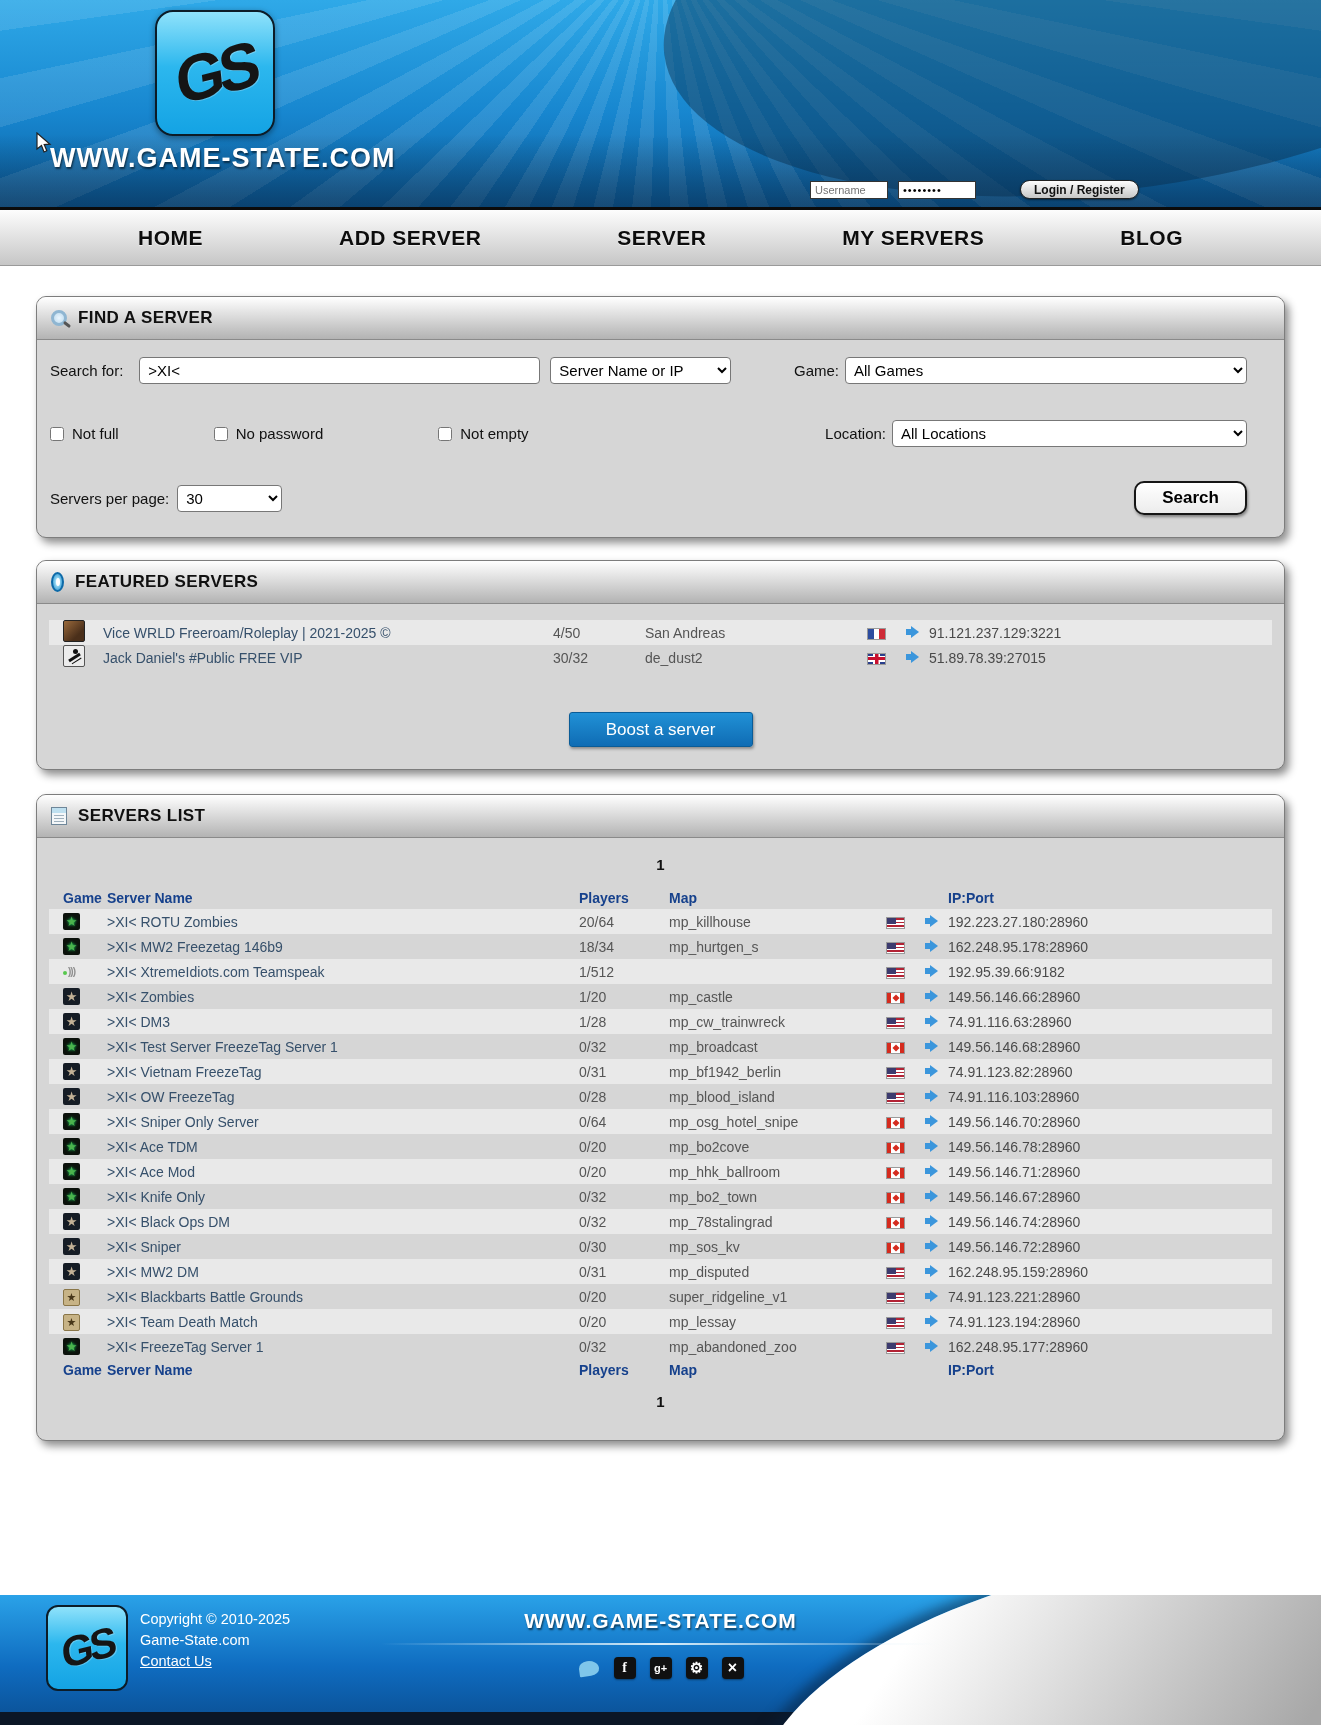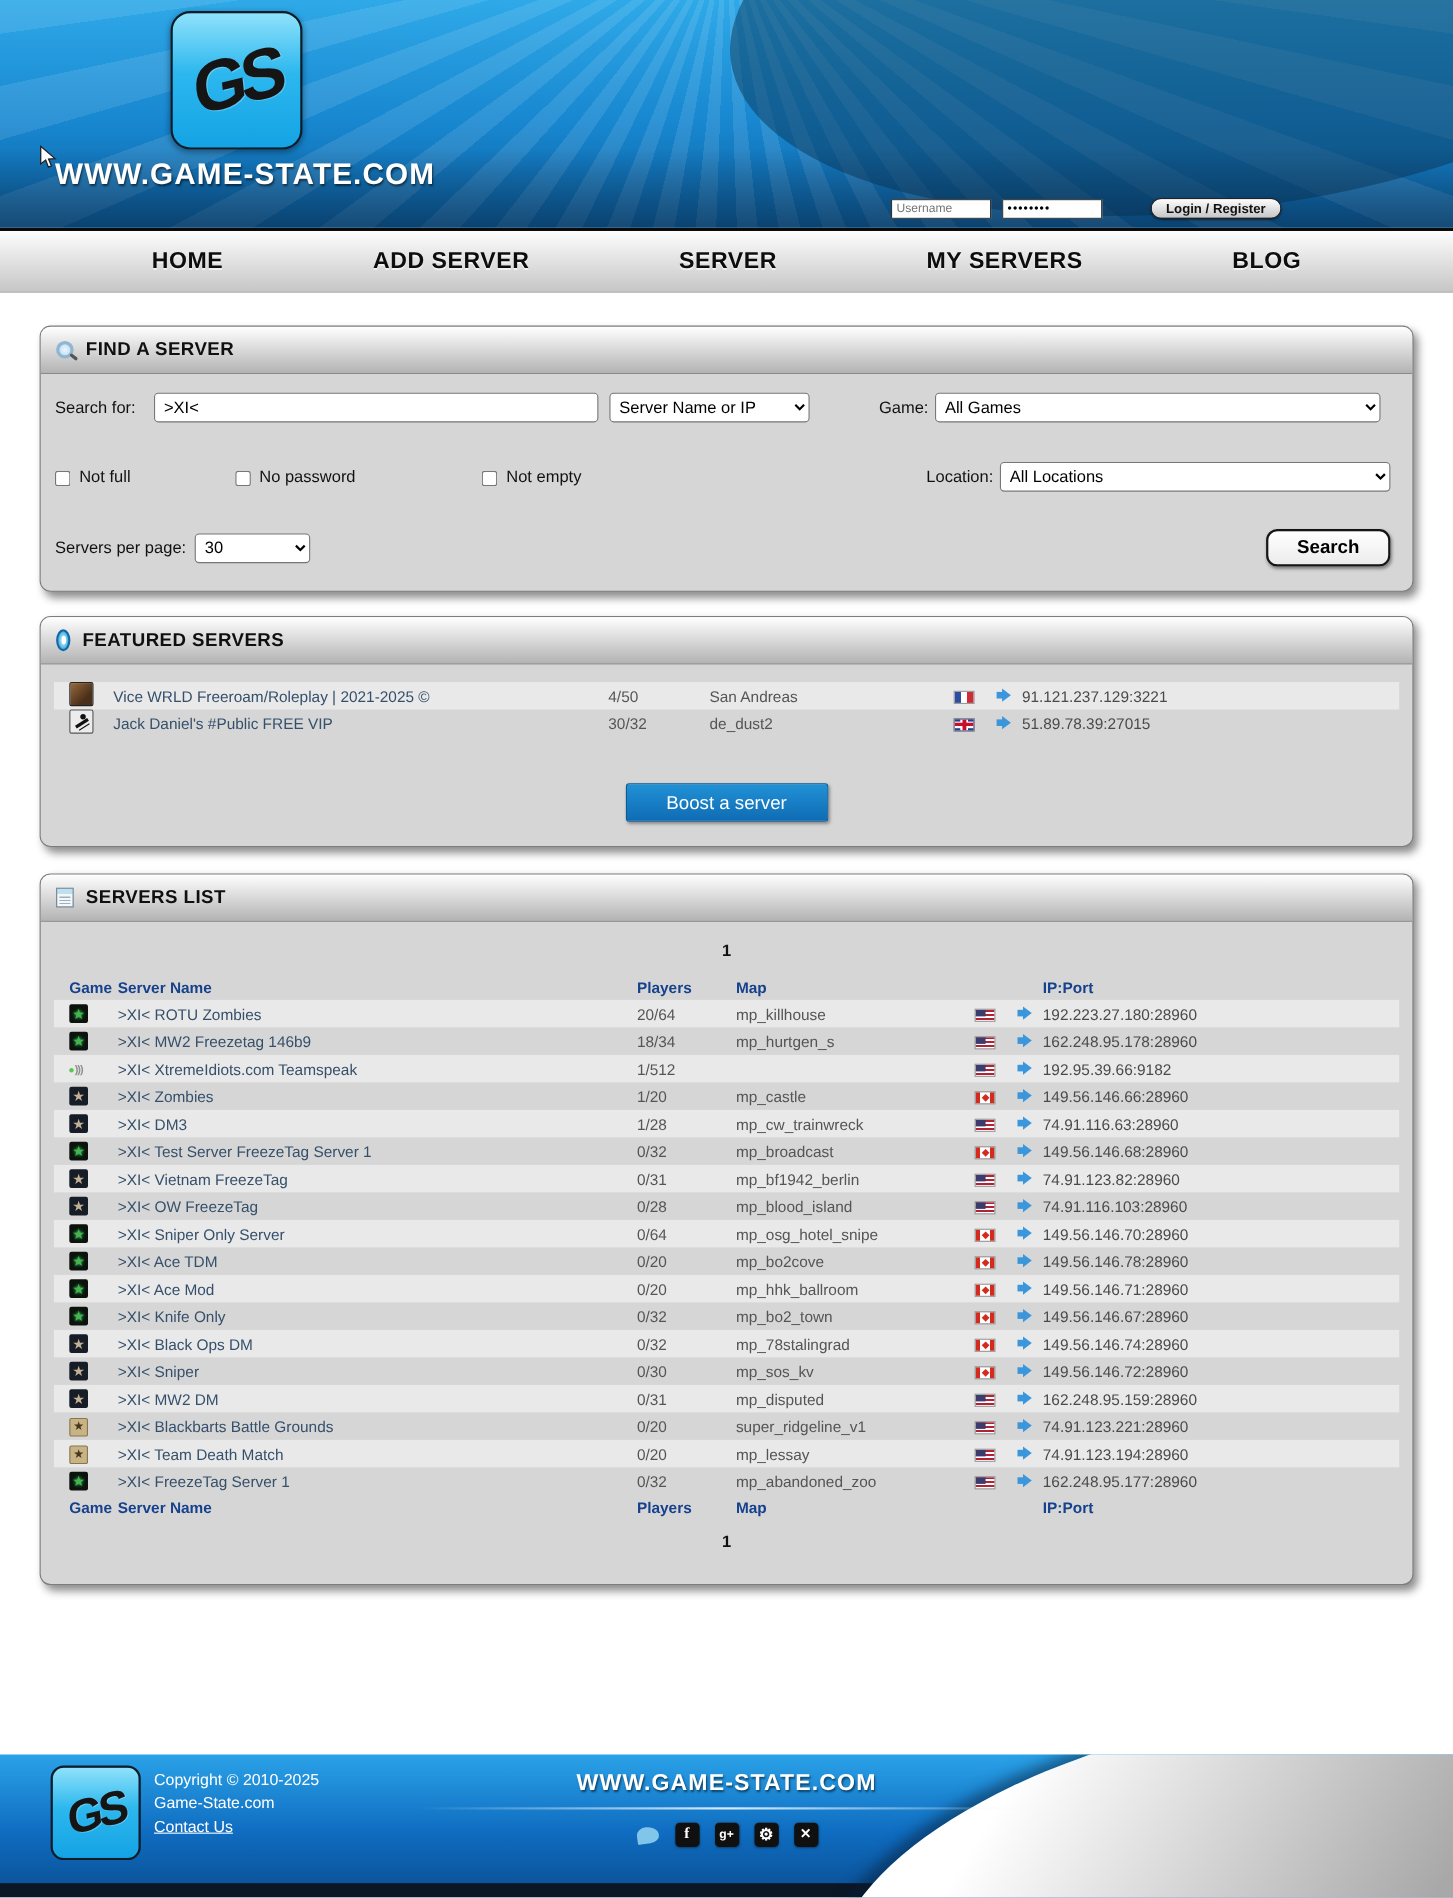--- a/index.html
+++ b/index.html
@@ -20,21 +20,21 @@
   .header-dark{position:absolute;top:-190px;right:-240px;width:900px;height:380px;background:#0a3558;opacity:.5;border-radius:50%;transform:rotate(-7deg);}
   .logo-box{position:absolute;left:155px;top:10px;width:120px;height:126px;border-radius:18px;border:2px solid #0c1c28;
     background:linear-gradient(to bottom,#8fe2fb 0%,#2cb7ee 45%,#14a3e4 100%);
     display:flex;align-items:center;justify-content:center;box-shadow:0 2px 6px rgba(0,0,0,.4);}
   .logo-gs{font-size:64px;font-weight:800;color:#151515;transform:rotate(-14deg) skewX(-8deg);letter-spacing:-6px;
     text-shadow:1px 1px 0 rgba(255,255,255,.25);}
   .site-url{position:absolute;left:50px;top:143px;color:#fff;font-size:27px;font-weight:700;letter-spacing:1px;
     text-shadow:1px 2px 2px rgba(0,0,0,.55);}
   .cursor-svg{position:absolute;left:36px;top:132px;}
   .login-bar{position:absolute;left:810px;bottom:8px;display:flex;align-items:center;z-index:5;}
-  .login-bar input{width:91px;height:18px;border:1px solid #333;font-size:11px;padding:1px 4px;background:#fff;}
+  .login-bar input{width:78px;height:18px;border:1px solid #333;font-size:11px;padding:1px 4px;background:#fff;}
   .login-bar .pw{margin-left:10px;letter-spacing:1px;}
   .login-btn{margin-left:44px;height:19px;padding:0 13px;font-size:12px;font-weight:700;color:#111;
     background:linear-gradient(#fdfdfd,#c6c6c6);border:1px solid #222;border-radius:11px;box-shadow:0 1px 2px rgba(0,0,0,.5);cursor:pointer;}
 
   
   .main-nav{height:59px;background:linear-gradient(#fdfdfd,#c6c6c6);border-top:3px solid #0b0b0b;border-bottom:1px solid #9a9a9a;
     display:flex;align-items:center;justify-content:space-around;padding:0 70px;}
   .nav-item{font-size:21px;font-weight:700;color:#0d0d0d;letter-spacing:.5px;cursor:pointer;text-shadow:0 1px 0 rgba(255,255,255,.6);}
 
   
@@ -48,30 +48,30 @@
   
   .magnifier{width:16px;height:16px;border:3px solid #8fb6d2;border-radius:50%;position:relative;background:radial-gradient(#eaf6ff,#bcd9ec);}
   .magnifier::after{content:"";position:absolute;width:8px;height:3px;background:#555;right:-7px;bottom:-3px;transform:rotate(38deg);border-radius:2px;}
   .featured-badge{width:13px;height:20px;border-radius:50%;background:radial-gradient(#9fdcf5 30%,var(--accent-blue));border:2px solid #0d6aa8;position:relative;}
   .featured-badge::after{content:"";position:absolute;left:50%;top:50%;width:4px;height:8px;border-radius:50%;background:#fff;transform:translate(-50%,-50%);}
   .list-badge{width:16px;height:18px;border:1px solid #6e8699;background:linear-gradient(#bfe0f0 0 5px,#f4f7f9 5px);position:relative;}
   .list-badge::after{content:"";position:absolute;left:2px;right:2px;top:7px;height:8px;
     background:repeating-linear-gradient(#9fb0bd 0 1px,transparent 1px 3px);}
 
   
-  .find-body{padding:17px 20px 22px 13px;font-size:15px;color:#111;}
+  .find-body{padding:17px 37px 22px 13px;font-size:15px;color:#111;}
   .f-row{display:flex;align-items:center;}
   .f-row1 .lbl{width:90px;}
   .search-input{width:404px;height:27px;border:1px solid #777;border-radius:4px;padding:0 8px;font-size:15px;}
   select{height:27px;border:1px solid #777;border-radius:4px;background:#fff;font-size:15px;padding:0 4px;}
   .type-select{width:182px;margin-left:10px;}
   .game-lbl{margin-left:63px;}
   .game-select{width:405px;margin-left:6px;}
   .f-row2{margin-top:36px;}
-  .cb{display:flex;align-items:flex-end;gap:8px;cursor:pointer;}
+  .cb{display:flex;align-items:center;gap:8px;cursor:pointer;}
   .cb input{width:14px;height:14px;}
   .cb:nth-child(2){margin-left:95px;}
   .cb:nth-child(3){margin-left:115px;}
   .loc-lbl{margin-left:auto;}
   .loc-select{width:355px;margin-left:6px;}
   .f-row3{margin-top:34px;}
   .pp-select{width:105px;margin-left:8px;}
   .search-btn{margin-left:auto;width:113px;height:34px;background:linear-gradient(#ffffff,#ececec);border:2px solid #161616;
     border-radius:10px;font-size:17px;font-weight:700;color:#000;box-shadow:1px 2px 3px rgba(0,0,0,.4);cursor:pointer;}
 

